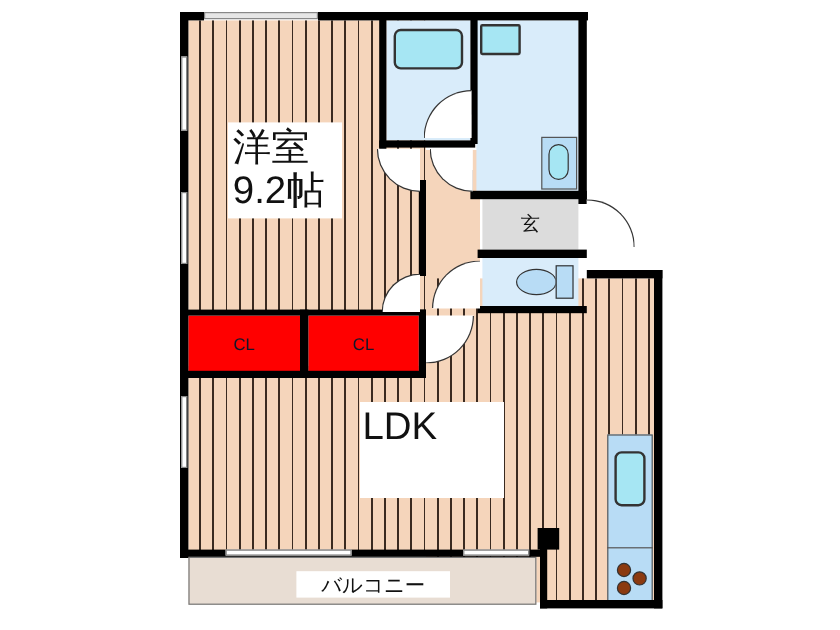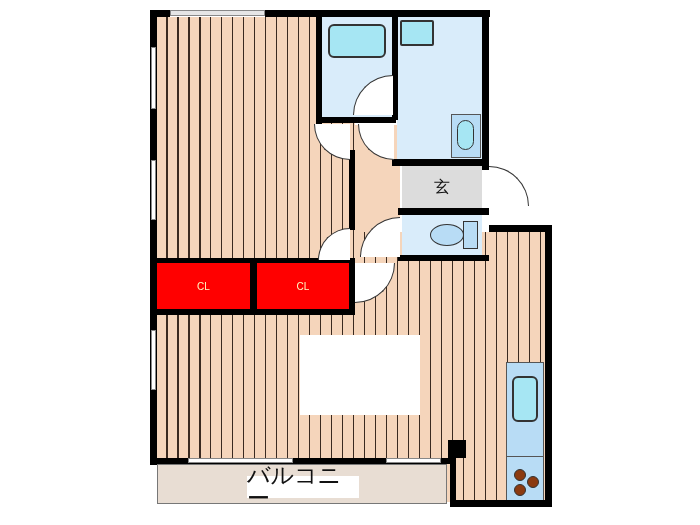--- a/index.html
+++ b/index.html
@@ -3,21 +3,21 @@
 <meta charset="utf-8">
 <style>
   html, body { margin:0; padding:0; background:#ffffff; }
   body { width:700px; height:525px; position:relative; overflow:hidden; font-family:"Liberation Sans", sans-serif; }
   .abs { position:absolute; }
   .floor { background: repeating-linear-gradient(90deg, #f5d5bb 0px, #f5d5bb 9px, #3a2a20 9px, #3a2a20 10.5px, #f5d5bb 10.5px, #f5d5bb 11px); }
   .wall { background:#000; position:absolute; }
   .bath { background:#d9ecfa; }
   .tile { background:#a6e6f3; border:2px solid #333; border-radius:6px; box-sizing:border-box; }
   .label-box { background:#fff; position:absolute; color:#111; line-height:1.0; }
-  .cl { background:#ff0000; position:absolute; display:flex; align-items:center; justify-content:center; font-size:10px; color:#fef9c3; }
+  .cl { background:#ff0000; position:absolute; display:flex; align-items:center; justify-content:center; font-size:14px; color:#0f172a; }
   .door { position:absolute; border:1.5px solid #333; background:#fff; box-sizing:border-box; }
   .win { position:absolute; background:#fff; border:1px solid #888; box-sizing:border-box; }
 </style>
 </head>
 <body>
 
 <div class="abs" style="left:0;top:0;width:700px;height:525px;">
 
   <div class="abs floor" style="left:157px;top:17px;width:198px;height:243px;"></div>
 
@@ -50,21 +50,21 @@
   <div class="abs" style="left:514px;top:484px;width:10px;height:10px;border-radius:50%;background:#8b3a10;border:1px solid #333;"></div>
 
   <div class="cl" style="left:157px;top:263px;width:93px;height:47px;">
     <span>CL</span>
   </div>
   <div class="cl" style="left:257px;top:263px;width:92px;height:47px;">
     <span>CL</span>
   </div>
 
   <div class="abs" style="left:157px;top:464px;width:290px;height:40px;background:#e8ddd3;border:1px solid #777;box-sizing:border-box;"></div>
-  <div class="label-box" style="left:247px;top:476px;width:112px;height:22px;display:flex;align-items:center;justify-content:center;font-size:23px;">
+  <div class="label-box" style="left:247px;top:476px;width:128px;height:22px;display:flex;align-items:center;justify-content:center;font-size:17px;">
     <span>バルコニー</span>
   </div>
 
   <div class="wall" style="left:150px;top:10px;width:20px;height:7px;"></div>
   <div class="wall" style="left:265px;top:10px;width:225px;height:7px;"></div>
   <div class="win" style="left:170px;top:10px;width:95px;height:6px;background:#e6e6e6;"></div>
   <div class="wall" style="left:150px;top:10px;width:7px;height:455px;"></div>
   <div class="win" style="left:151px;top:47px;width:5px;height:62px;"></div>
   <div class="win" style="left:151px;top:160px;width:5px;height:60px;"></div>
   <div class="win" style="left:151px;top:330px;width:5px;height:60px;"></div>
@@ -90,15 +90,20 @@
   <div class="wall" style="left:349px;top:258px;width:6px;height:57px;"></div>
 
   <div class="door" style="left:353px;top:75px;width:40px;height:40px;border-radius:40px 0 0 0;border-right:none;border-bottom:none;"></div>
   <div class="door" style="left:314px;top:124px;width:36px;height:36px;border-radius:0 0 0 36px;border-top:none;border-right:none;"></div>
   <div class="door" style="left:358px;top:124px;width:36px;height:36px;border-radius:0 0 0 36px;border-top:none;border-right:none;"></div>
   <div class="door" style="left:489px;top:166px;width:40px;height:40px;border-radius:0 40px 0 0;border-left:none;border-bottom:none;"></div>
   <div class="door" style="left:360px;top:217px;width:40px;height:40px;border-radius:40px 0 0 0;border-right:none;border-bottom:none;"></div>
   <div class="door" style="left:318px;top:228px;width:32px;height:32px;border-radius:32px 0 0 0;border-right:none;border-bottom:none;"></div>
   <div class="door" style="left:355px;top:263px;width:40px;height:40px;border-radius:0 0 40px 0;border-top:none;border-left:none;"></div>
 
+  <div class="label-box" style="left:190px;top:102px;width:95px;height:80px;padding:4px 0 0 4px;box-sizing:border-box;font-size:32px;">
+    <div>洋室</div>
+    <div style="margin-top:4px;">9.2帖</div>
+  </div>
   <div class="label-box" style="left:300px;top:335px;width:120px;height:80px;padding:4px 0 0 2px;box-sizing:border-box;font-size:32px;">
+    <div>LDK</div>
   </div>
 </div>
 
 </body></html>

